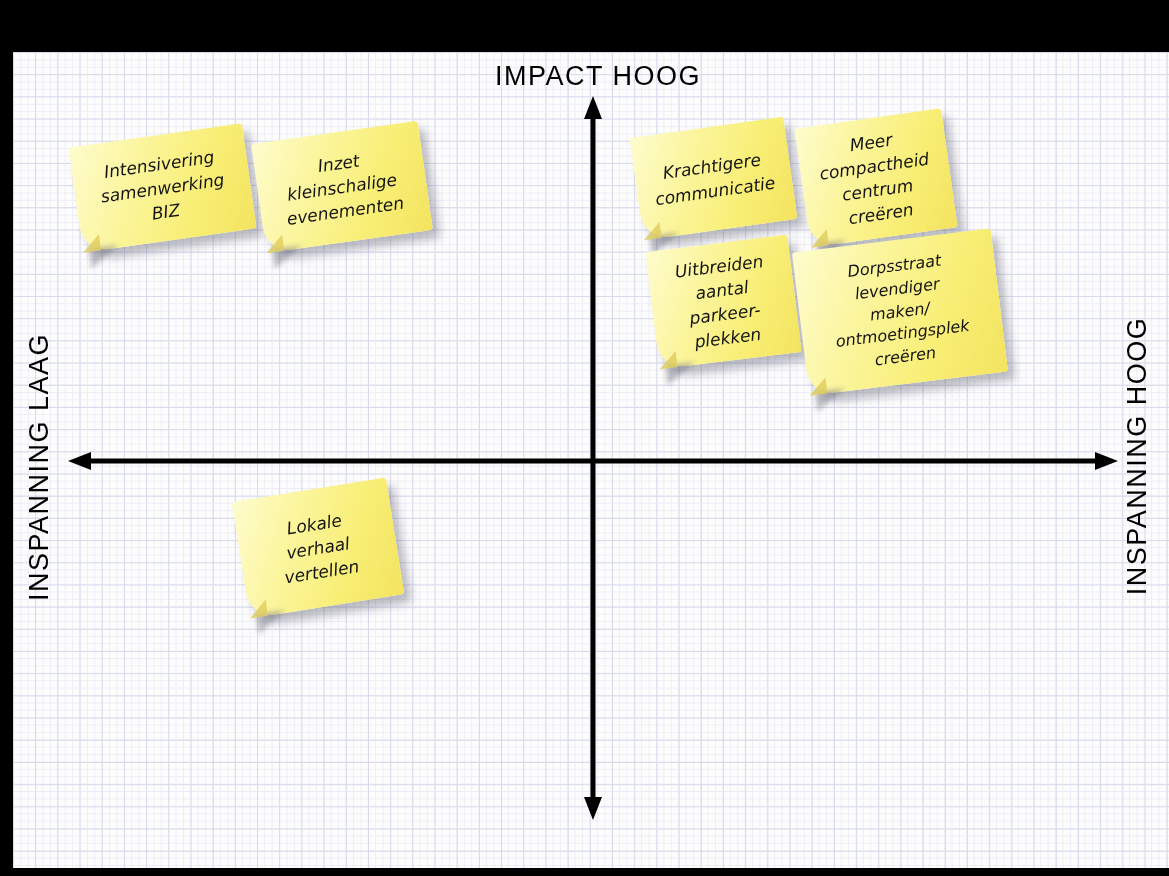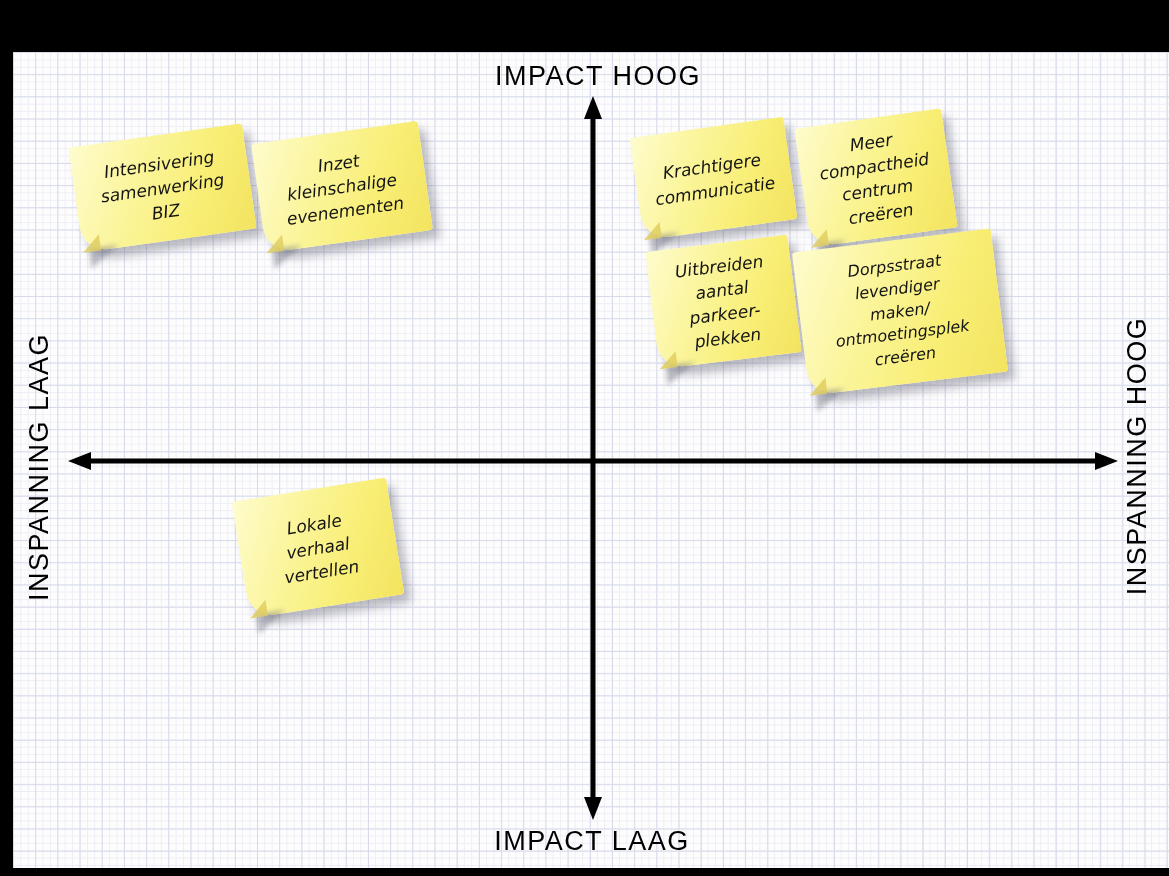--- a/index.html
+++ b/index.html
@@ -104,21 +104,20 @@
     <g fill="#000000" stroke="none">
       <polygon points="593,96 584,119 602,119"></polygon>
       <polygon points="593,820 584,797 602,797"></polygon>
       <polygon points="68,461 91,452 91,470"></polygon>
       <polygon points="1118,461 1095,452 1095,470"></polygon>
     </g>
   </svg>
 
   <div class="axis-label" style="left:598px; top:76px;">IMPACT HOOG</div>
 
-  <div class="axis-label" style="left:592px; top:841px;">IMPACT LAAG</div>
 
   <div class="axis-label vertical" style="left:39px; top:467px;">INSPANNING LAAG</div>
 
   <div class="axis-label vertical" style="left:1137px; top:456px;">INSPANNING HOOG</div>
 
   <div class="note" id="note-0">Intensivering
 samenwerking
 BIZ</div>
 
   <div class="note" id="note-1">Inzet

